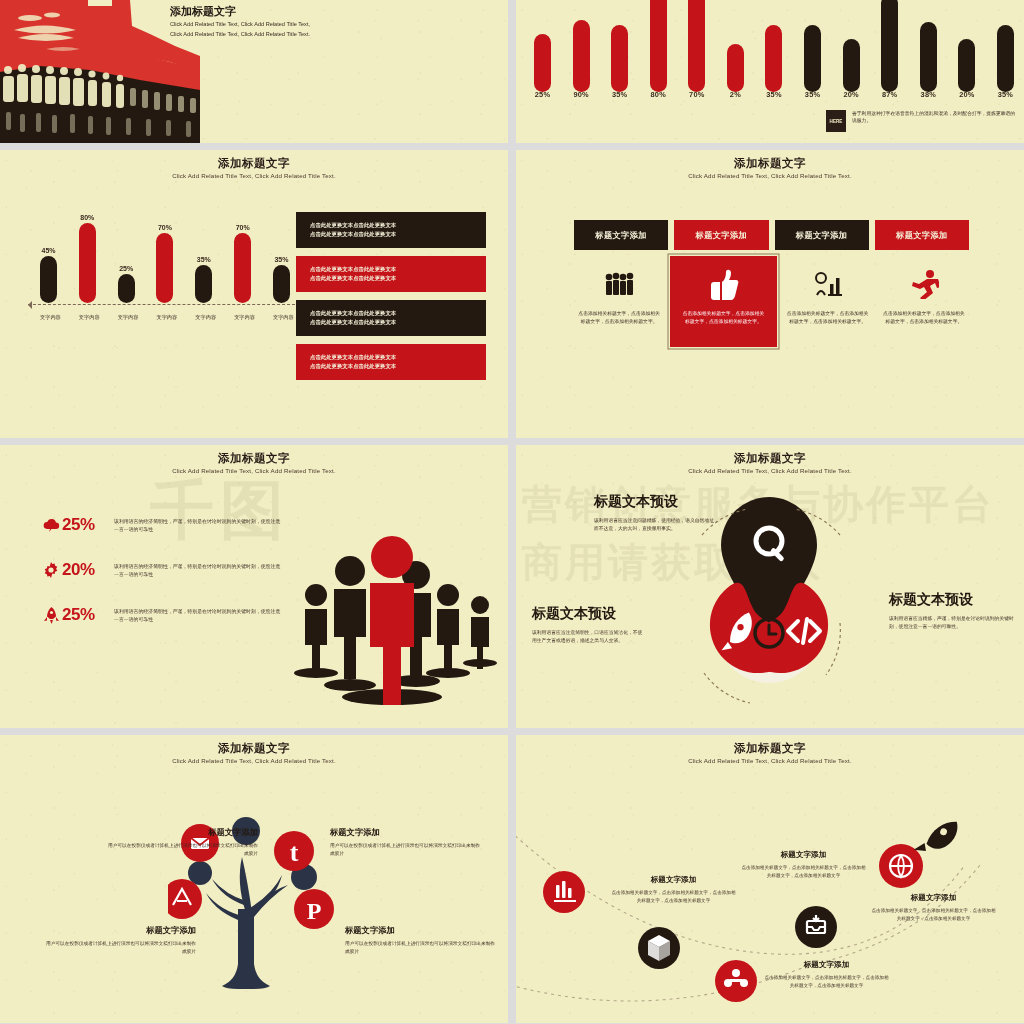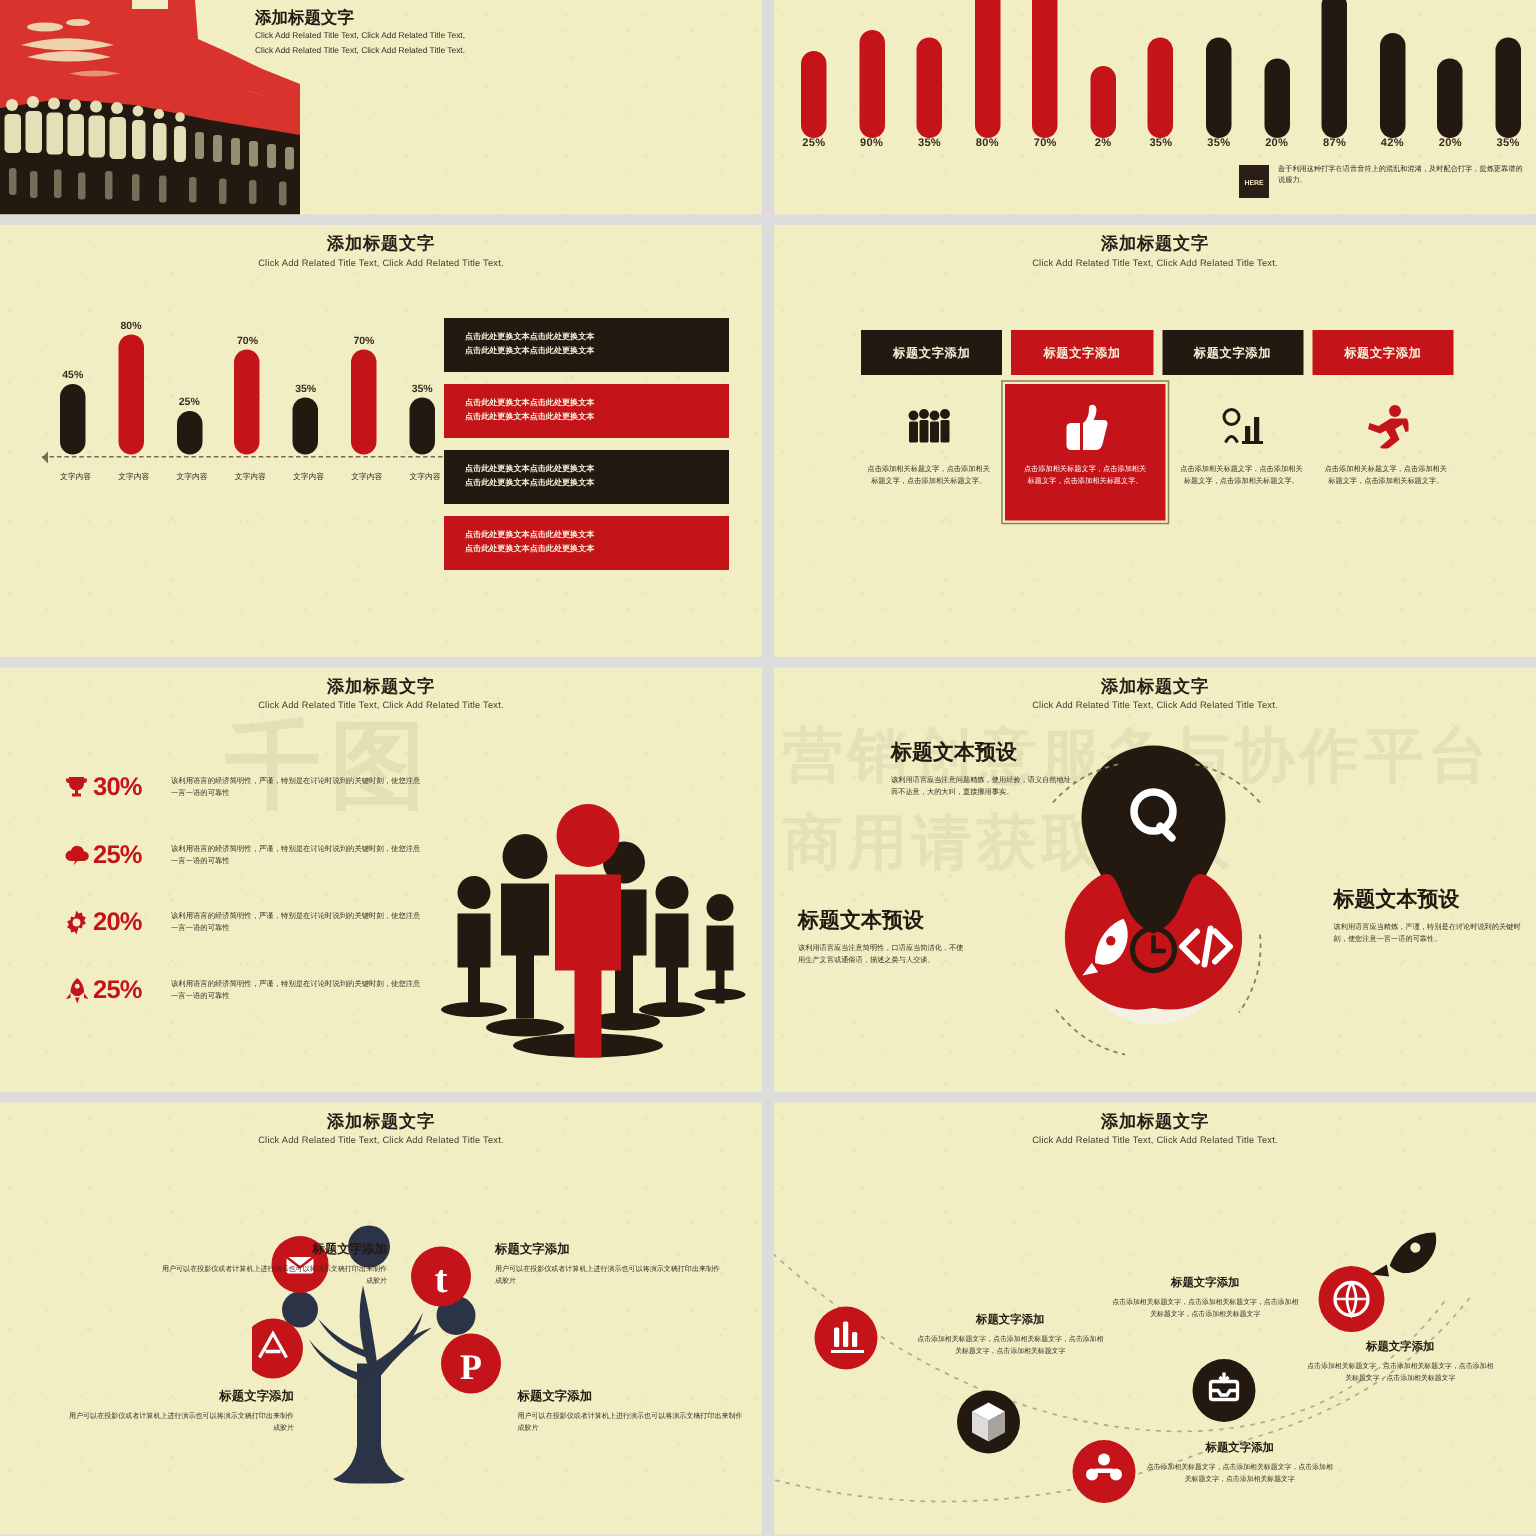--- a/index.html
+++ b/index.html
@@ -190,21 +190,21 @@
         <span>25%</span>
         <span>90%</span>
         <span>35%</span>
         <span>80%</span>
         <span>70%</span>
         <span>2%</span>
         <span>35%</span>
         <span>35%</span>
         <span>20%</span>
         <span>87%</span>
-        <span>42%</span>
+        <span>38%</span>
         <span>20%</span>
         <span>35%</span>
       </div>
     <div class="note2">
       <div class="badge">HERE</div>
       <div class="txt">善于利用这种打字在语音音符上的混乱和混淆，及时配合打字，提炼更靠谱的说服力。</div>
     </div>
   </div>
 
   <div class="slide">
@@ -330,30 +330,20 @@
       </div>
   </div>
 
   <div class="slide">
     <div class="wm">千图</div>
     <div class="hdr">
       <div class="t">添加标题文字</div>
       <div class="s">Click Add Related Title Text, Click Add Related Title Text.</div>
     </div>
     <div class="pl" id="pl5">
-        <div class="pitem">
-          <div class="pic">
-            <svg width="16" height="16" viewBox="0 0 16 16" fill="#c5131a">
-              <path d="M3 1h10v4a5 5 0 0 1-4 4.9V12h2v2H5v-2h2V9.9A5 5 0 0 1 3 5Z"></path>
-              <path d="M1 2h2v3a2 2 0 0 1-2-2Zm14 0h-2v3a2 2 0 0 0 2-2Z"></path>
-            </svg>
-          </div>
-          <div class="pct">30%</div>
-          <div class="pd">该利用语言的经济简明性，严谨，特别是在讨论时说到的关键时刻，使您注意一言一语的可靠性</div>
-        </div>
         <div class="pitem">
           <div class="pic">
             <svg width="17" height="14" viewBox="0 0 17 14" fill="#c5131a">
               <path d="M4 11a3.5 3.5 0 0 1 .3-7A4.5 4.5 0 0 1 13 4.6 3.2 3.2 0 0 1 13 11Z"></path>
               <path d="M8.4 7 L6 14 L10.5 8.6 L8 8.6 L10 4.5Z"></path>
             </svg>
           </div>
           <div class="pct">25%</div>
           <div class="pd">该利用语言的经济简明性，严谨，特别是在讨论时说到的关键时刻，使您注意一言一语的可靠性</div>
         </div>

